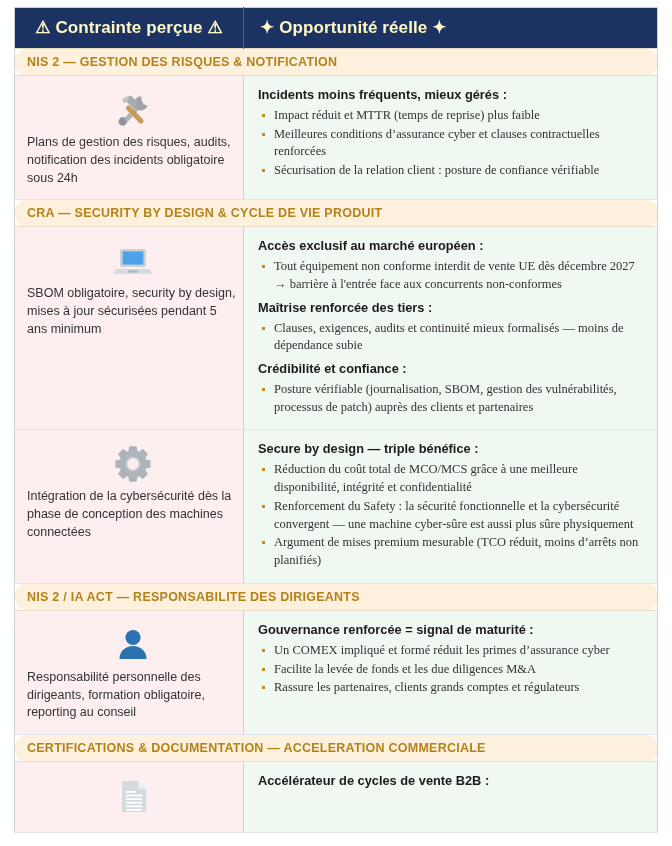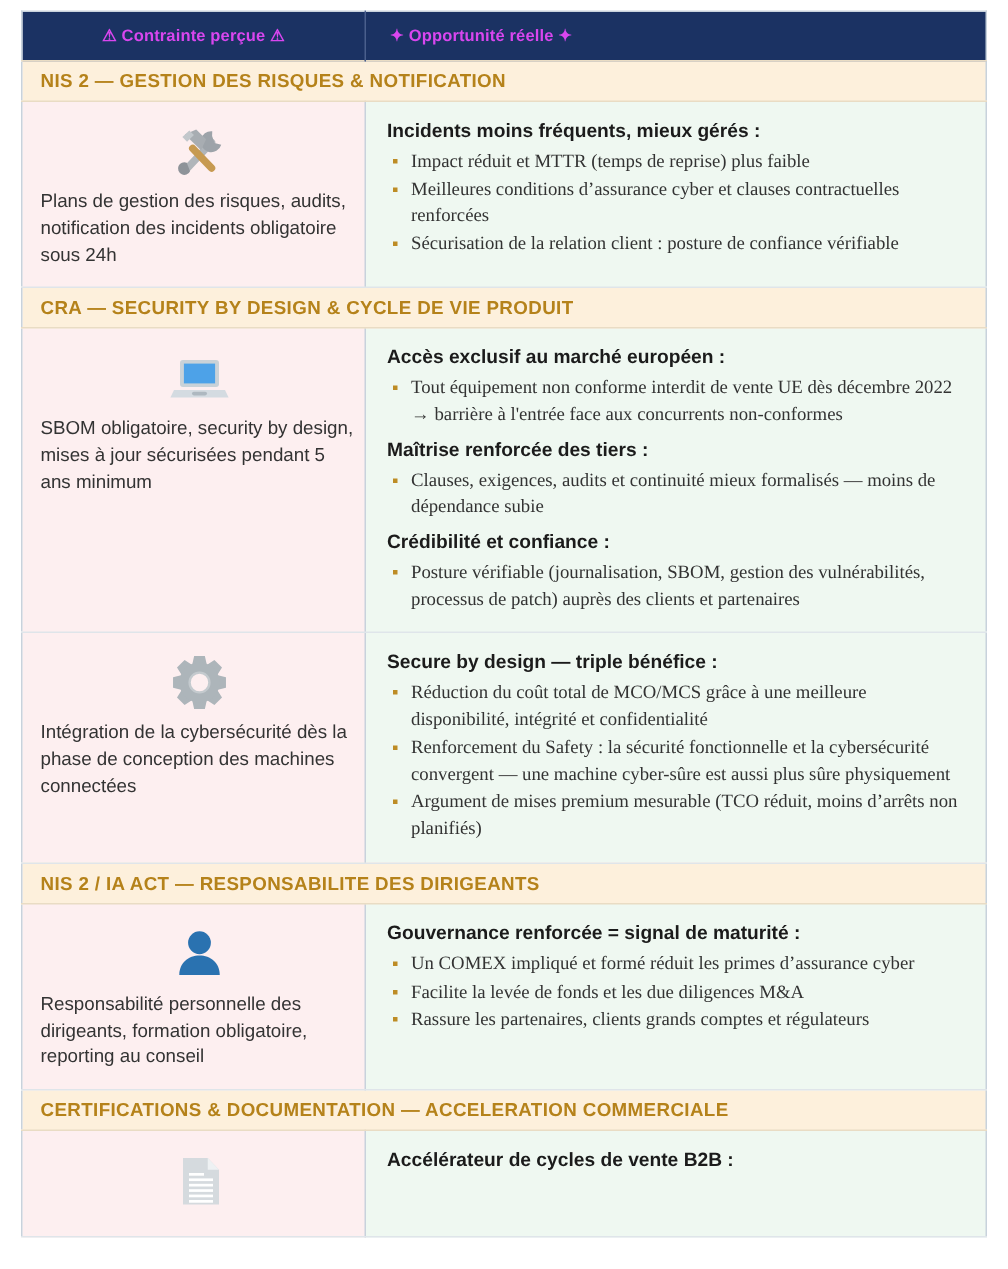--- a/index.html
+++ b/index.html
@@ -26,22 +26,22 @@
   .matrix {
     width: 100%;
     border-collapse: collapse;
     table-layout: fixed;
     border: 1px solid #c8d2dc;
   }
 
   
   .hdr-cell {
     background: #1b3263;
-    color: #d946ef;
-    font-size: 11px;
+    color: #fef9c3;
+    font-size: 17px;
     font-weight: bold;
     padding: 9px 12px 10px 12px;
     vertical-align: middle;
     letter-spacing: .1px;
     border: none;
   }
   .hdr-left  { width: 204px; text-align: center; border-right: 1px solid #4a5f8c; }
   .hdr-right { text-align: left; padding-left: 16px; }
   .hdr-glyph { font-weight: bold; }
 
@@ -49,20 +49,21 @@
   .band-cell {
     background: #fdf0dc;
     color: #b5821a;
     font-size: 12.5px;
     font-weight: bold;
     letter-spacing: .25px;
     padding: 6px 10px 6px 12px;
     border-top: 1px solid #e9dcc4;
     border-bottom: 1px solid #e9dcc4;
     white-space: nowrap;
+    border-radius: 12px;
   }
 
   
   .c-left {
     width: 204px;
     background: #fdeff0;
     border-right: 1px solid #c8d2dc;
     border-bottom: 1px solid #dfe5ea;
     padding: 10px 4px 12px 12px;
     vertical-align: top;
@@ -173,21 +174,21 @@
                 <rect x="9" y="10" width="26" height="18" rx="2" fill="#c9d2d8"></rect>
                 <rect x="11.6" y="12.4" width="20.8" height="13.2" fill="#4da2e8"></rect>
                 <path d="M5 30 h34 l2.4 5 H2.6 z" fill="#d4dbe1"></path>
                 <rect x="17" y="31.2" width="10" height="2.4" rx="1.2" fill="#aeb8c0"></rect>
               </svg></span>
             <span class="constraint-text">SBOM obligatoire, security by design, mises à jour sécurisées pendant 5 ans minimum</span>
           </td>
           <td class="c-right">
             <span class="opp-head">Accès exclusif au marché européen :</span>
             <ul class="opp-list">
-              <li>Tout équipement non conforme interdit de vente UE dès décembre 2022 → barrière à l'entrée face aux concurrents non-conformes</li>
+              <li>Tout équipement non conforme interdit de vente UE dès décembre 2027 → barrière à l'entrée face aux concurrents non-conformes</li>
             </ul>
             <span class="opp-head second">Maîtrise renforcée des tiers :</span>
             <ul class="opp-list">
               <li>Clauses, exigences, audits et continuité mieux formalisés — moins de dépendance subie</li>
             </ul>
             <span class="opp-head second">Crédibilité et confiance :</span>
             <ul class="opp-list">
               <li>Posture vérifiable (journalisation, SBOM, gestion des vulnérabilités, processus de patch) auprès des clients et partenaires</li>
             </ul>
           </td>

